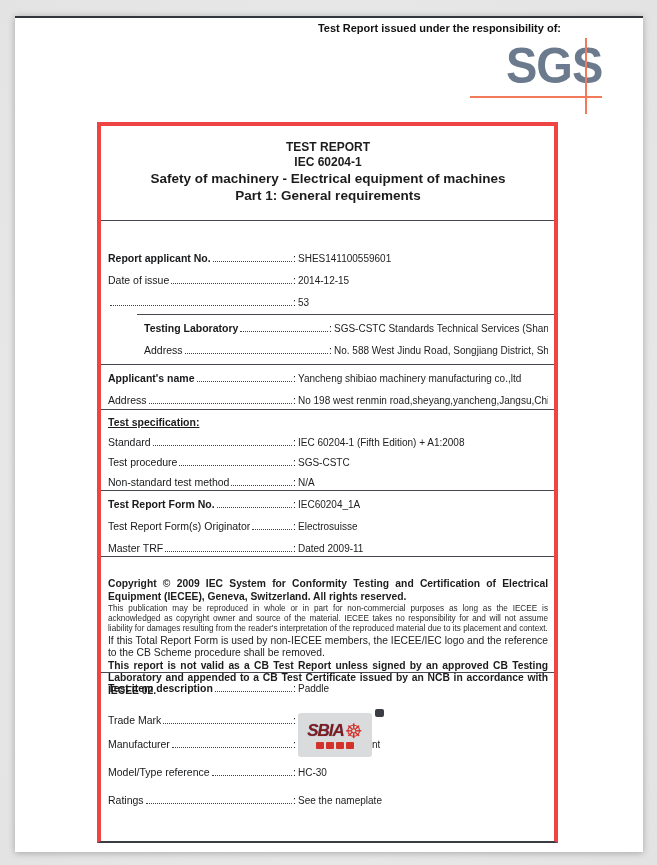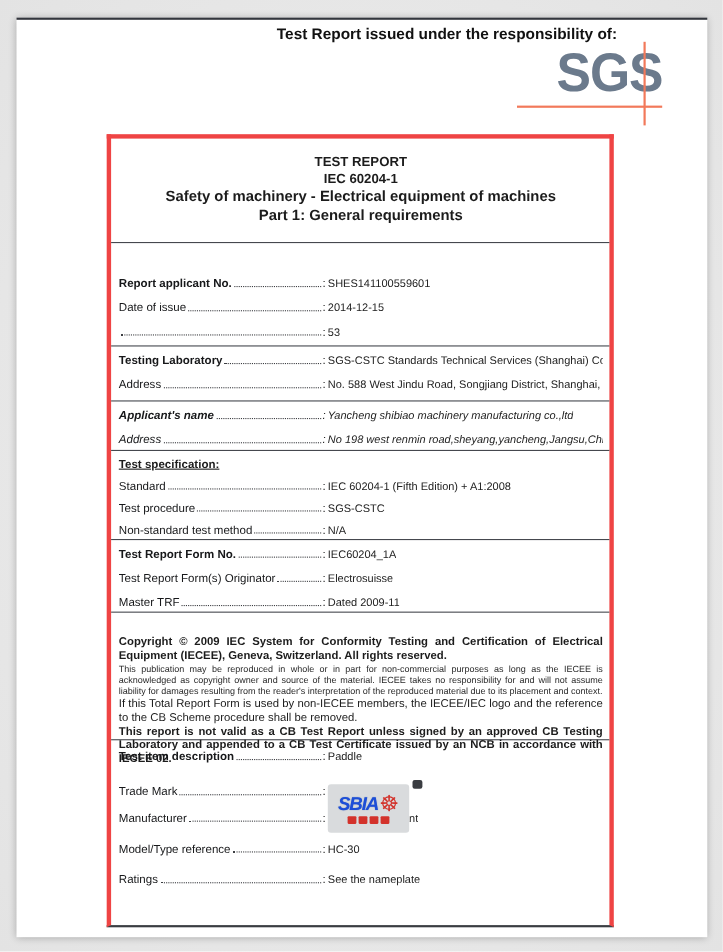--- a/index.html
+++ b/index.html
@@ -14,21 +14,21 @@
   .page{
     position:absolute;left:15px;top:16px;width:628px;height:836px;
     background:#fff;
     box-shadow:0 1px 7px rgba(0,0,0,.28);
   }
   .page-topline{
     position:absolute;left:0;top:0;width:628px;height:2px;background:#33363d;
   }
   .issuer-line{
     position:absolute;top:6px;right:82px;
-    font-size:14px;font-weight:bold;color:#111;
+    font-size:11px;font-weight:bold;color:#111;
   }
   
   .sgs{position:absolute;top:22px;left:455px;width:150px;height:80px;}
   .sgs-text{
     position:absolute;left:36px;top:0px;
     font-size:47px;font-weight:bold;letter-spacing:-1px;
     color:#6b7a8c;font-family:"Liberation Sans",sans-serif;
     transform:scaleY(1.05);
   }
   .sgs-hline{position:absolute;left:0px;top:58px;width:132px;height:2px;background:#f2795a;}
@@ -42,22 +42,22 @@
     font-size:10.5px;
   }
   .sec{border-top:1.5px solid #45484e;padding:2px 6px 2px 7px;box-sizing:border-box;}
   .sec.first{border-top:none;}
 
   .title-sec{height:94px;text-align:center;padding-top:14px;}
   .t-sm{font-size:12px;font-weight:bold;line-height:15px;}
   .t-lg{font-size:13.5px;font-weight:bold;line-height:17px;}
 
   .ref-sec{height:94px;padding-top:26px;}
-  .lab-sec{height:50px;}
-  .app-sec{height:45px;font-style:italic;}
+  .lab-sec{height:50px;margin-left:36px;}
+  .app-sec{height:45px;}
   .spec-sec{height:81px;}
   .trf-sec{height:66px;}
   .copy-sec{height:116px;padding-top:21px;}
   .item-sec{height:173px;padding-top:4px;}
 
   .row{display:flex;align-items:baseline;line-height:22px;height:22px;white-space:nowrap;}
   .spec-sec .row{line-height:20px;height:20px;}
   .item-sec .row{line-height:22px;height:28px;}
   .lblcell{display:flex;width:190px;flex:0 0 190px;align-items:baseline;}
   .lbl{color:#17181a;}
@@ -74,21 +74,21 @@
   
   .tm-row{height:62px;align-items:flex-start;}
   .tm-row .lblcell{margin-top:4px;}
   .tm-logo{
     position:relative;width:74px;height:44px;margin-top:8px;
     background:#d9dbdd;border-radius:3px;
     display:flex;flex-direction:column;align-items:center;justify-content:center;
   }
   .tm-main{display:flex;align-items:center;line-height:20px;}
   .tm-text{
-    color:#1d4ed8;font-weight:bold;font-style:italic;font-size:17px;letter-spacing:-1px;
+    color:#7f1d1d;font-weight:bold;font-style:italic;font-size:17px;letter-spacing:-1px;
     text-shadow:0 0 1px rgba(36,81,164,.6);
   }
   .tm-wheel{color:#d3322b;font-size:20px;line-height:18px;margin-left:1px;}
   .tm-sub{display:flex;gap:2px;margin-top:1px;filter:blur(.4px);}
   .tm-sub i{display:block;width:8px;height:7px;background:#d3322b;border-radius:1px;}
   .tm-reg{
     position:absolute;right:-12px;top:-4px;width:9px;height:8px;
     background:#3a3d42;border-radius:2px;
   }
 </style>

